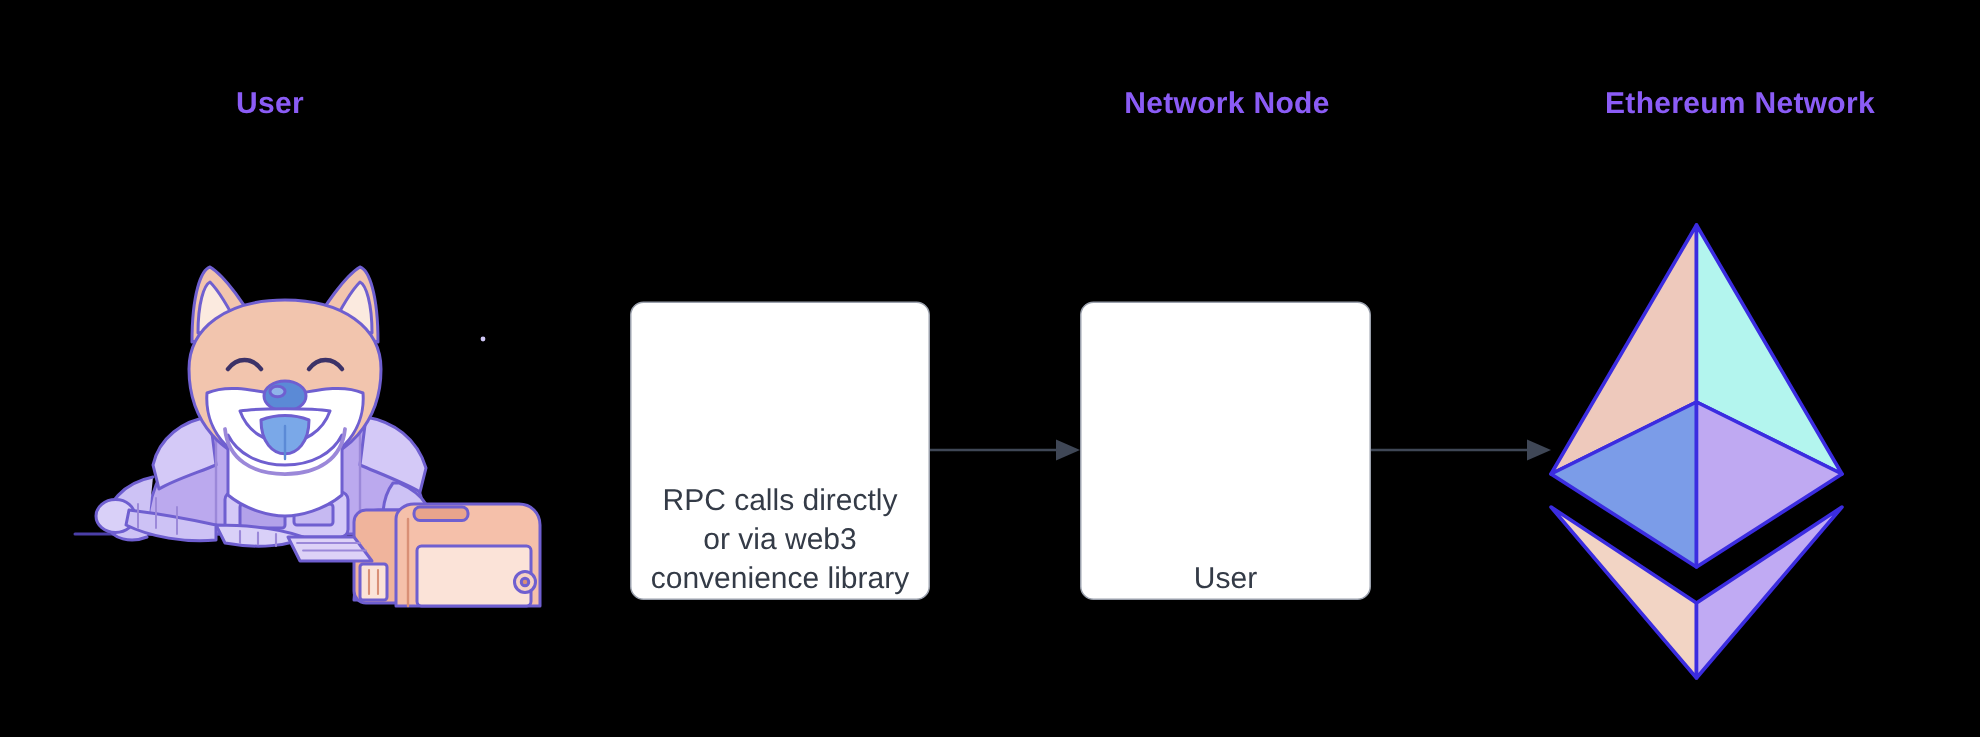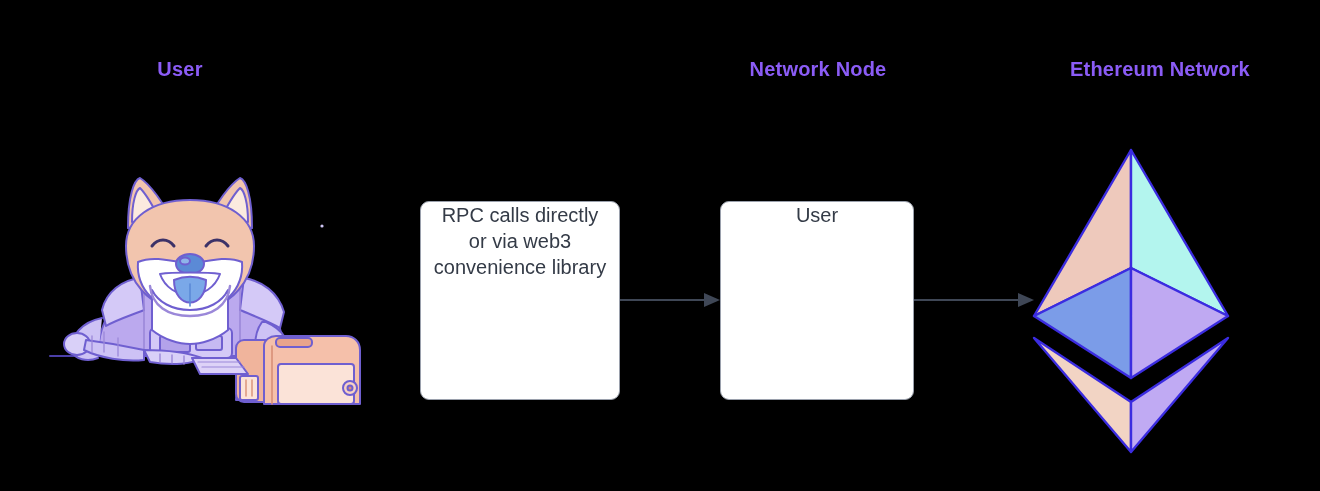--- a/index.html
+++ b/index.html
@@ -34,21 +34,21 @@
   #title-node        { left: 720px;  top: 58px;  width: 196px; }
   #title-network     { left: 1058px; top: 58px;  width: 204px; }
 
   
   .proc-box {
     position: absolute;
     background: #ffffff;
     border: 1px solid #9aa0ac;
     border-radius: 9px;
     display: flex;
-    align-items: flex-start;
+    align-items: flex-end;
     justify-content: center;
     text-align: center;
     color: #343b47;
     font-size: 20px;
     line-height: 26px;
   }
   #box-rpc  { left: 420px; top: 201px; width: 200px; height: 199px; }
   #box-geth { left: 720px; top: 201px; width: 194px; height: 199px; }
   .box-label { display: block; padding: 0 12px; }
 

